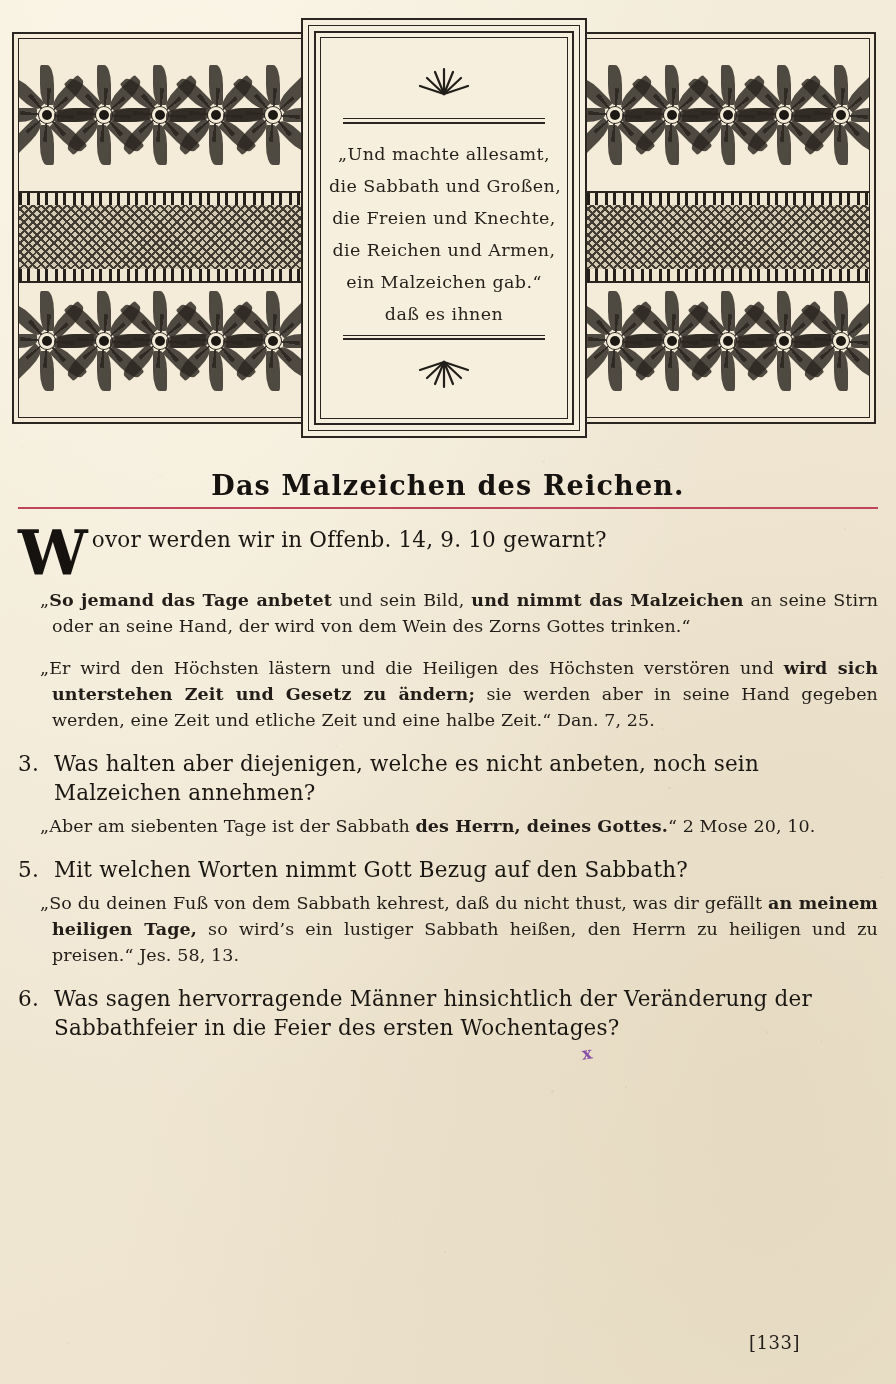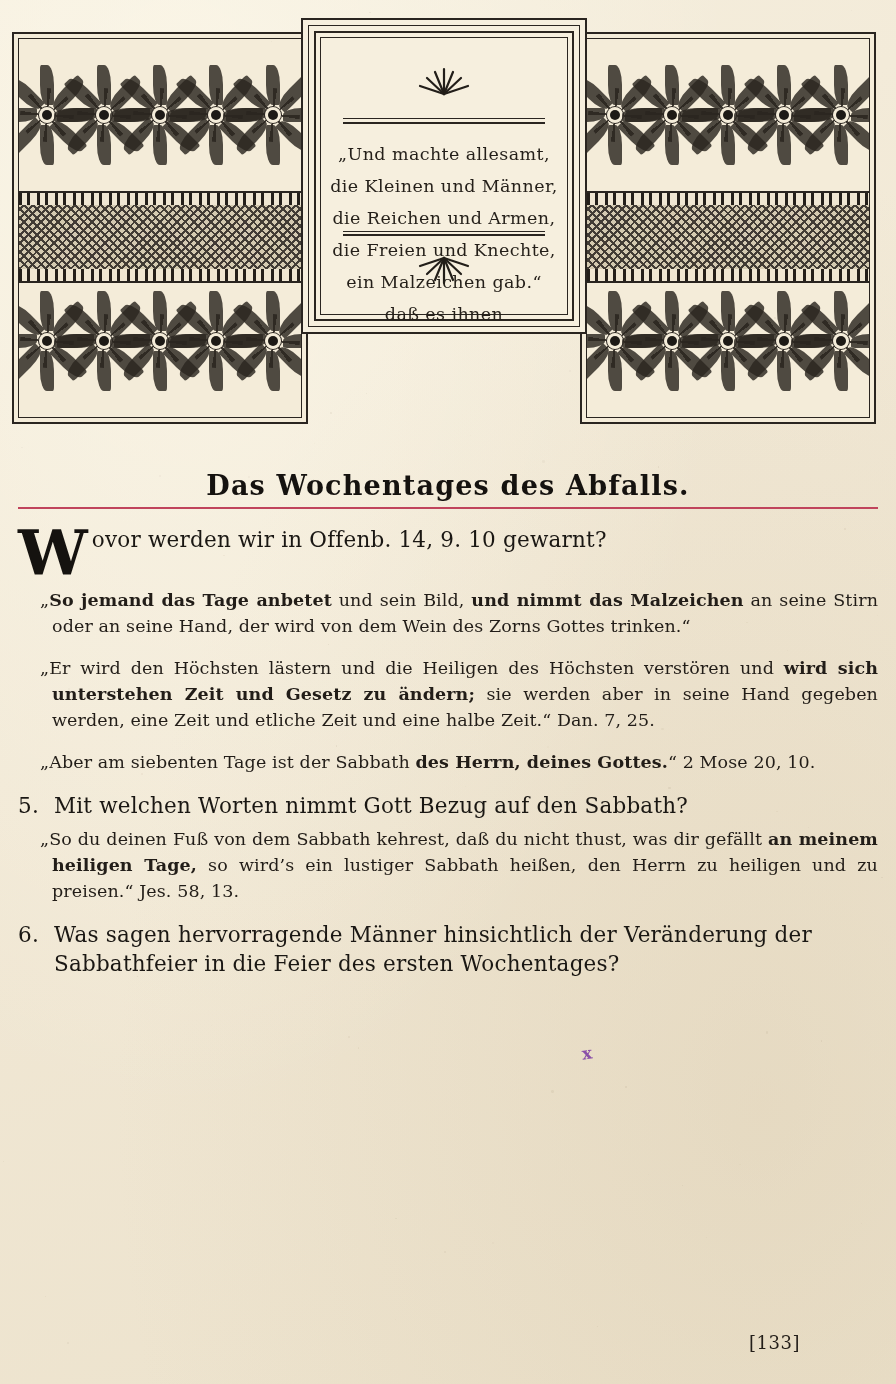--- a/index.html
+++ b/index.html
@@ -143,21 +143,21 @@
   .key-band .meander.t { top: 0; }
   .key-band .meander.b { bottom: 0; }
 
   
   .tablet {
     position: absolute;
     left: 50%;
     transform: translateX(-50%);
     top: 0;
     width: 286px;
-    height: 316px;
+    height: 420px;
     background: #f6efde;
     border: 2px solid #2a2520;
     box-sizing: border-box;
     z-index: 3;
   }
   .tablet .b2 {
     position: absolute; inset: 5px;
     border: 1px solid #2a2520;
   }
   .tablet .b3 {
@@ -546,23 +546,23 @@
           <line x1="35" y1="28" x2="59" y2="20"></line>
         </g>
       </svg>
     </div>
 
     <div class="tablet-rule r1"></div>
     <div class="tablet-rule r2"></div>
 
     <div class="quote">
       <div>„Und machte allesamt,</div>
-      <div>die Kleinen und Männer,</div>
+      <div>die Sabbath und Großen,</div>
+      <div>die Freien und Knechte,</div>
       <div>die Reichen und Armen,</div>
-      <div>die Freien und Knechte,</div>
       <div>ein Malzeichen gab.“</div>
       <div>daß es ihnen</div>
     </div>
 
     <div class="tablet-rule r3"></div>
     <div class="tablet-rule r4"></div>
 
     <div class="fan bottom">
       <svg width="70" height="30" viewBox="0 0 70 30">
         <g stroke="#221e19" stroke-width="2.2" stroke-linecap="round" fill="none">
@@ -574,30 +574,33 @@
           <line x1="35" y1="2" x2="11" y2="10"></line>
           <line x1="35" y1="2" x2="59" y2="10"></line>
         </g>
       </svg>
     </div>
   </div>
 </div>
 
 <div class="article">
 
-  <h1 class="art-title">Das Wochentages des Abfalls.</h1>
+  <h1 class="art-title">Das Malzeichen des Reichen.</h1>
   <div class="title-rule"></div>
 
   <p class="q first">
     <span class="dropcap">W</span><span>ovor werden wir in Offenb. 14, 9. 10 gewarnt?</span>
   </p>
   <p class="a">„<b>So jemand das Tage anbetet</b> und sein Bild, <b>und nimmt das Malzeichen</b> an seine Stirn oder an seine Hand, der wird von dem Wein des Zorns Gottes trinken.“</p>
 
   <p class="a">„Er wird den Höchsten lästern und die Heiligen des Höchsten verstören und <b>wird sich unterstehen Zeit und Gesetz zu ändern;</b> sie werden aber in seine Hand gegeben werden, eine Zeit und etliche Zeit und eine halbe Zeit.“  Dan. 7, 25.</p>
 
+  <p class="q">
+    <span class="num">3.</span><span>Was halten aber diejenigen, welche es nicht anbeten, noch sein Malzeichen annehmen?</span>
+  </p>
 
   <p class="a">„Aber am siebenten Tage ist der Sabbath <b>des Herrn, deines Gottes.</b>“  2 Mose 20, 10.</p>
 
   <p class="q">
     <span class="num">5.</span><span>Mit welchen Worten nimmt Gott Bezug auf den Sabbath?</span>
   </p>
   <p class="a">„So du deinen Fuß von dem Sabbath kehrest, daß du nicht thust, was dir gefällt <b>an meinem heiligen Tage,</b> so wird’s ein lustiger Sabbath heißen, den Herrn zu heiligen und zu preisen.“  Jes. 58, 13.</p>
 
   <p class="q">
     <span class="num">6.</span><span>Was sagen hervorragende Männer hinsichtlich der Veränderung der Sabbathfeier in die Feier des ersten Wochentages?</span>

